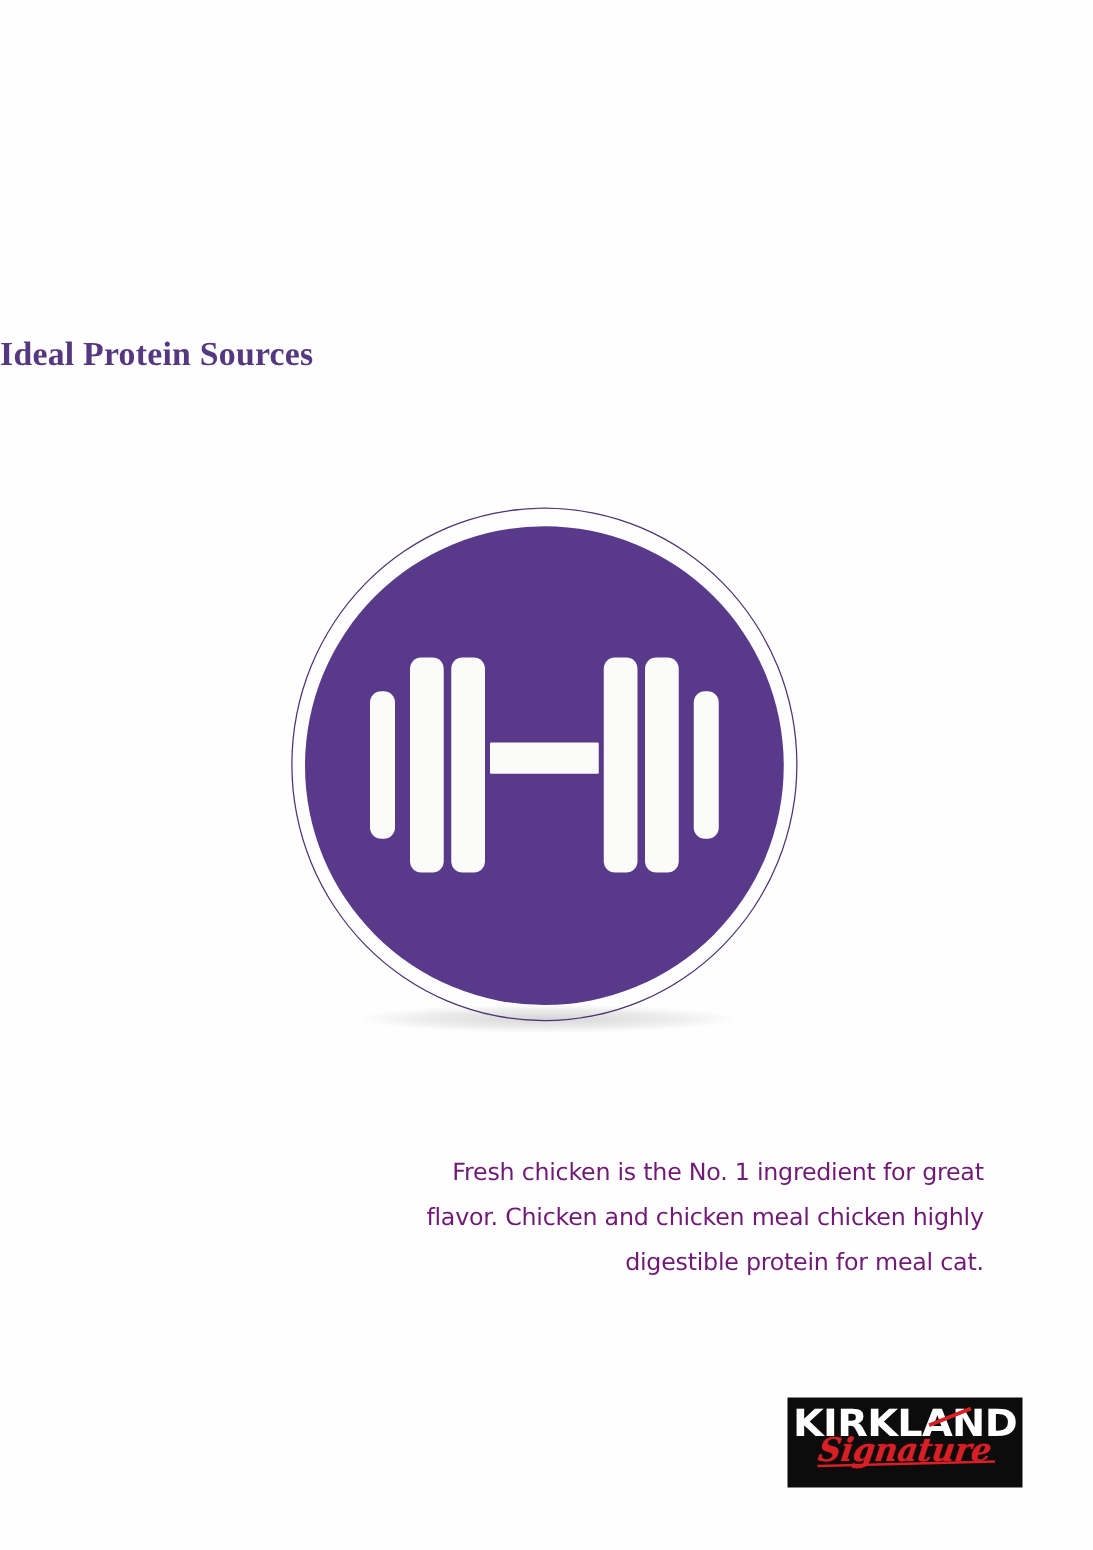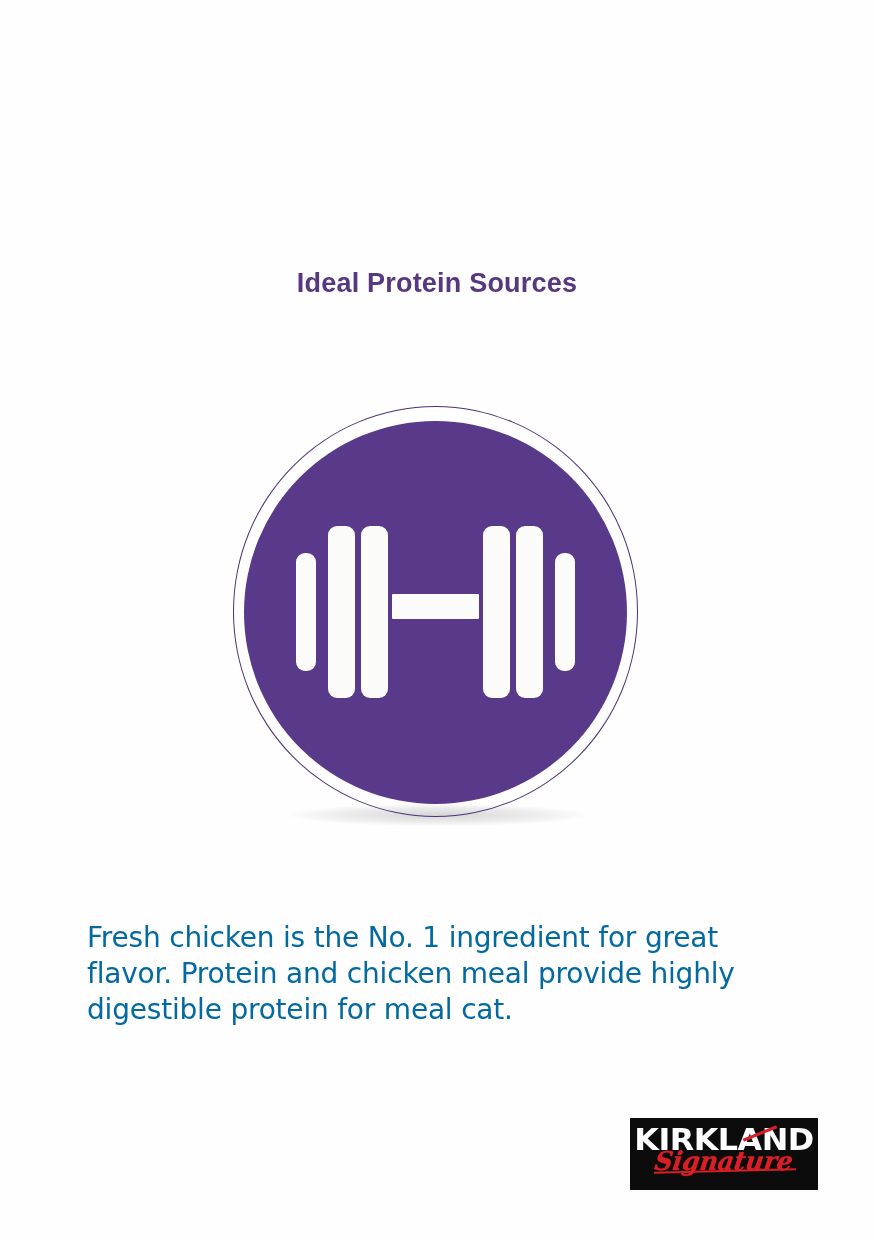--- a/index.html
+++ b/index.html
@@ -20,22 +20,22 @@
     inset: 0;
     background: #fefefe;
   }
 
   
   .title {
     position: absolute;
     left: 0;
     right: 0;
     top: 266px;
-    text-align: center;
-    font-family: Liberation Sans, sans-serif;
+    text-align: left;
+    font-family: Liberation Serif, serif;
     font-size: 27px;
     font-weight: bold;
     letter-spacing: 0.2px;
     color: #55387F;
     line-height: 34px;
     white-space: nowrap;
   }
 
   
   .badge-wrap {
@@ -112,25 +112,25 @@
     background: #FBFBF9;
     border-radius: 1px;
   }
 
   
   .body-copy {
     position: absolute;
     left: 87px;
     right: 87px;
     top: 920px;
-    text-align: left;
+    text-align: right;
     font-family: "DejaVu Sans", sans-serif;
-    font-size: 28px;
+    font-size: 19px;
     font-weight: normal;
-    color: #0369a1;
+    color: #701a75;
     line-height: 36px;
     letter-spacing: -0.2px;
   }
   .body-copy .line { display: block; white-space: nowrap; }
 
   
   .logo {
     position: absolute;
     left: 630px;
     top: 1118px;
@@ -208,21 +208,21 @@
         <div class="db-handle"></div>
         <div class="db-bar db-t-r1"></div>
         <div class="db-bar db-t-r2"></div>
         <div class="db-bar db-o-r"></div>
       </div>
     </div>
   </div>
 
   <div class="body-copy">
     <span class="line">Fresh chicken is the No. 1 ingredient for great</span>
-    <span class="line">flavor. Protein and chicken meal provide highly</span>
+    <span class="line">flavor. Chicken and chicken meal chicken highly</span>
     <span class="line">digestible protein for meal cat.</span>
   </div>
 
   <div class="logo">
     <div class="logo-kirkland">KIRKLAND</div>
     <div class="logo-slash"></div>
     <div class="logo-signature">Signature</div>
     <div class="logo-swash"></div>
   </div>
 

